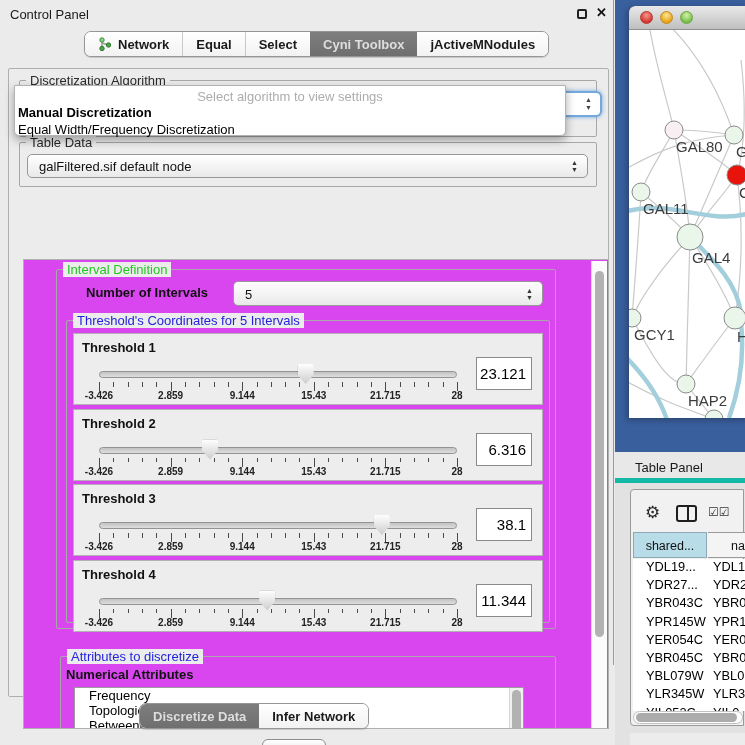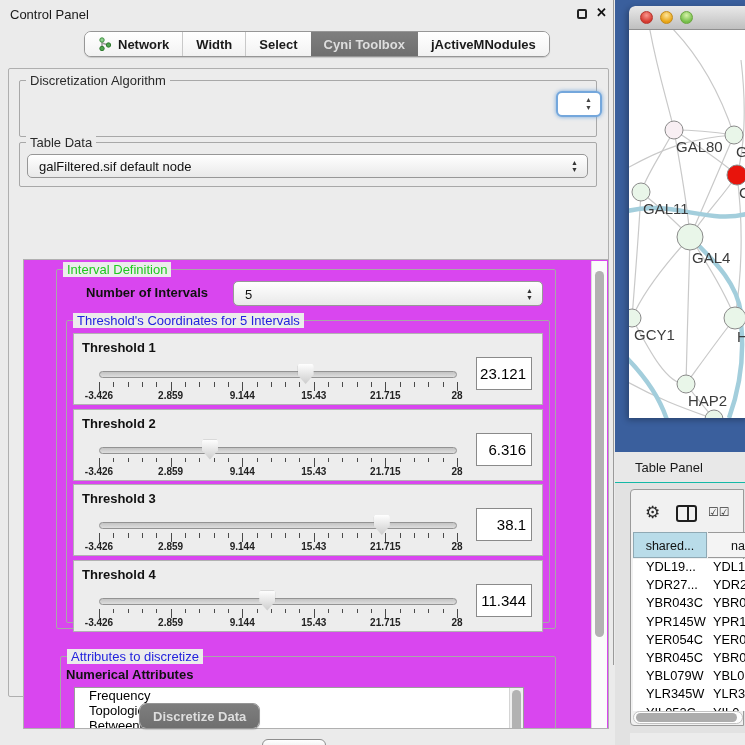--- a/index.html
+++ b/index.html
@@ -76,21 +76,21 @@
   
   #desktop { left:615px; top:0; width:130px; height:453px; background:#3A5F9D; }
   #net-window { left:629px; top:6px; width:120px; height:412px; border-radius:6px 0 0 0; overflow:hidden; box-shadow:-2px 2px 6px rgba(0,0,0,.3); }
   #net-titlebar { width:100%; height:24px; background:linear-gradient(#E9E9E9,#BFBFBF); border-bottom:1px solid #8F8F8F; border-radius:6px 0 0 0; }
   .tl { position:absolute; top:5px; width:13px; height:13px; border-radius:50%; }
   #tl-red    { left:11px; background:radial-gradient(circle at 50% 30%, #F9958D, #D4382E 70%); border:1px solid #B5362E; }
   #tl-yellow { left:31px; background:radial-gradient(circle at 50% 30%, #FCE49A, #E8A413 70%); border:1px solid #C28A1B; }
   #tl-green  { left:51px; background:radial-gradient(circle at 50% 30%, #D6F2A8, #74BE49 70%); border:1px solid #6AA53F; }
   #net-canvas { width:100%; height:388px; background:#FFF; }
 
-  #table-panel-bar { left:615px; top:452px; width:130px; height:31px; background:#E8E8E8; border-bottom:1px solid #14b8a6; }
+  #table-panel-bar { left:615px; top:452px; width:130px; height:31px; background:#E8E8E8; border-bottom:5px solid #14b8a6; }
   #table-panel-title { left:20px; top:8px; font-size:13px; color:#1A1A1A; }
   #table-panel-area { left:615px; top:483px; width:130px; height:262px; background:#E2E2E2; }
   #table-window { left:15px; top:6px; width:114px; height:237px; border:1px solid #9A9A9A; border-radius:4px 0 0 4px; background:#F1F1F1; }
   #tw-gear { left:14px; top:12px; font-size:17px; color:#2A2A2A; }
   #tw-split { left:45px; top:15px; width:21px; height:17px; border:2px solid #1E1E1E; border-radius:3px; }
   #tw-split::after { content:""; position:absolute; left:50%; top:0; width:2px; height:100%; background:#1E1E1E; }
   #tw-checks { left:77px; top:15px; font-size:12px; letter-spacing:0; color:#333; }
   .hcell { position:absolute; top:42px; height:26px; font-size:12.5px; color:#111; line-height:26px; }
   #hcell-0 { left:2px; width:74px; background:#B9DCE9; border:1px solid #8FA9B4; text-align:center; }
   #hcell-1 { left:77px; width:60px; background:#F4F4F4; border-top:1px solid #9A9A9A; border-bottom:1px solid #9A9A9A; padding-left:23px; }
@@ -122,21 +122,21 @@
               <line x1="4" y1="4" x2="4" y2="11" stroke="#9C9C9C" stroke-width="1.5"></line>
               <line x1="4" y1="6" x2="10" y2="8" stroke="#9C9C9C" stroke-width="1.5"></line>
               <circle cx="4" cy="3" r="2.2" fill="#8FD08F" stroke="#3F8F3F"></circle>
               <circle cx="4" cy="11.5" r="2.2" fill="#4FA34F" stroke="#2F7A2F"></circle>
               <circle cx="10.5" cy="8" r="2.2" fill="#4FA34F" stroke="#2F7A2F"></circle>
             </svg>
           </span>
           <span>Network</span>
         </div>
         <div class="seg sep">
-          <span>Width</span>
+          <span>Equal</span>
         </div>
         <div class="seg sep">
           <span>Select</span>
         </div>
         <div class="seg selected">
           <span>Cyni Toolbox</span>
         </div>
         <div class="seg">
           <span>jActiveMNodules</span>
         </div>
@@ -144,20 +144,27 @@
 
     <div id="outer-panel" class="abs">
 
       <div class="groupbox" style="left:10px; top:11px; width:578px; height:57px;">
         <span class="group-label">Discretization Algorithm</span>
       </div>
       <div id="algo-combo-frag" class="abs" style="left:547px; top:22px;">
         <div class="spin">▲<br>▼</div>
       </div>
 
+      <div id="algo-popup" class="abs" style="left:5px; top:16px;">
+        <div id="popup-placeholder">Select algorithm to view settings</div>
+        <div id="popup-items">
+            <div class="popup-item selected">Manual Discretization</div>
+            <div class="popup-item">Equal Width/Frequency Discretization</div>
+          </div>
+      </div>
 
       <div class="groupbox" style="left:10px; top:73px; width:578px; height:45px;">
         <span class="group-label">Table Data</span>
         <div class="combo" style="left:7px; top:11px; width:561px; height:24px;">
           <span class="val">galFiltered.sif default node</span>
           <span class="spin">▲<br>▼</span>
         </div>
       </div>
 
       <div id="scroll-panel" class="abs">
@@ -363,20 +370,23 @@
           <div class="thumb"></div>
         </div>
       </div>
 
       <div id="apply-btn" class="abs">Apply</div>
     </div>
 
     <div id="bottom-tabs" class="abs tabbar">
         <div class="seg selected">
           <span>Discretize Data</span>
+        </div>
+        <div class="seg">
+          <span>Infer Network</span>
         </div>
       </div>
   </div>
 
   <div id="desktop" class="abs"></div>
 
   <div id="net-window" class="abs">
     <div id="net-titlebar">
       <div id="tl-red" class="tl"></div>
       <div id="tl-yellow" class="tl"></div>

